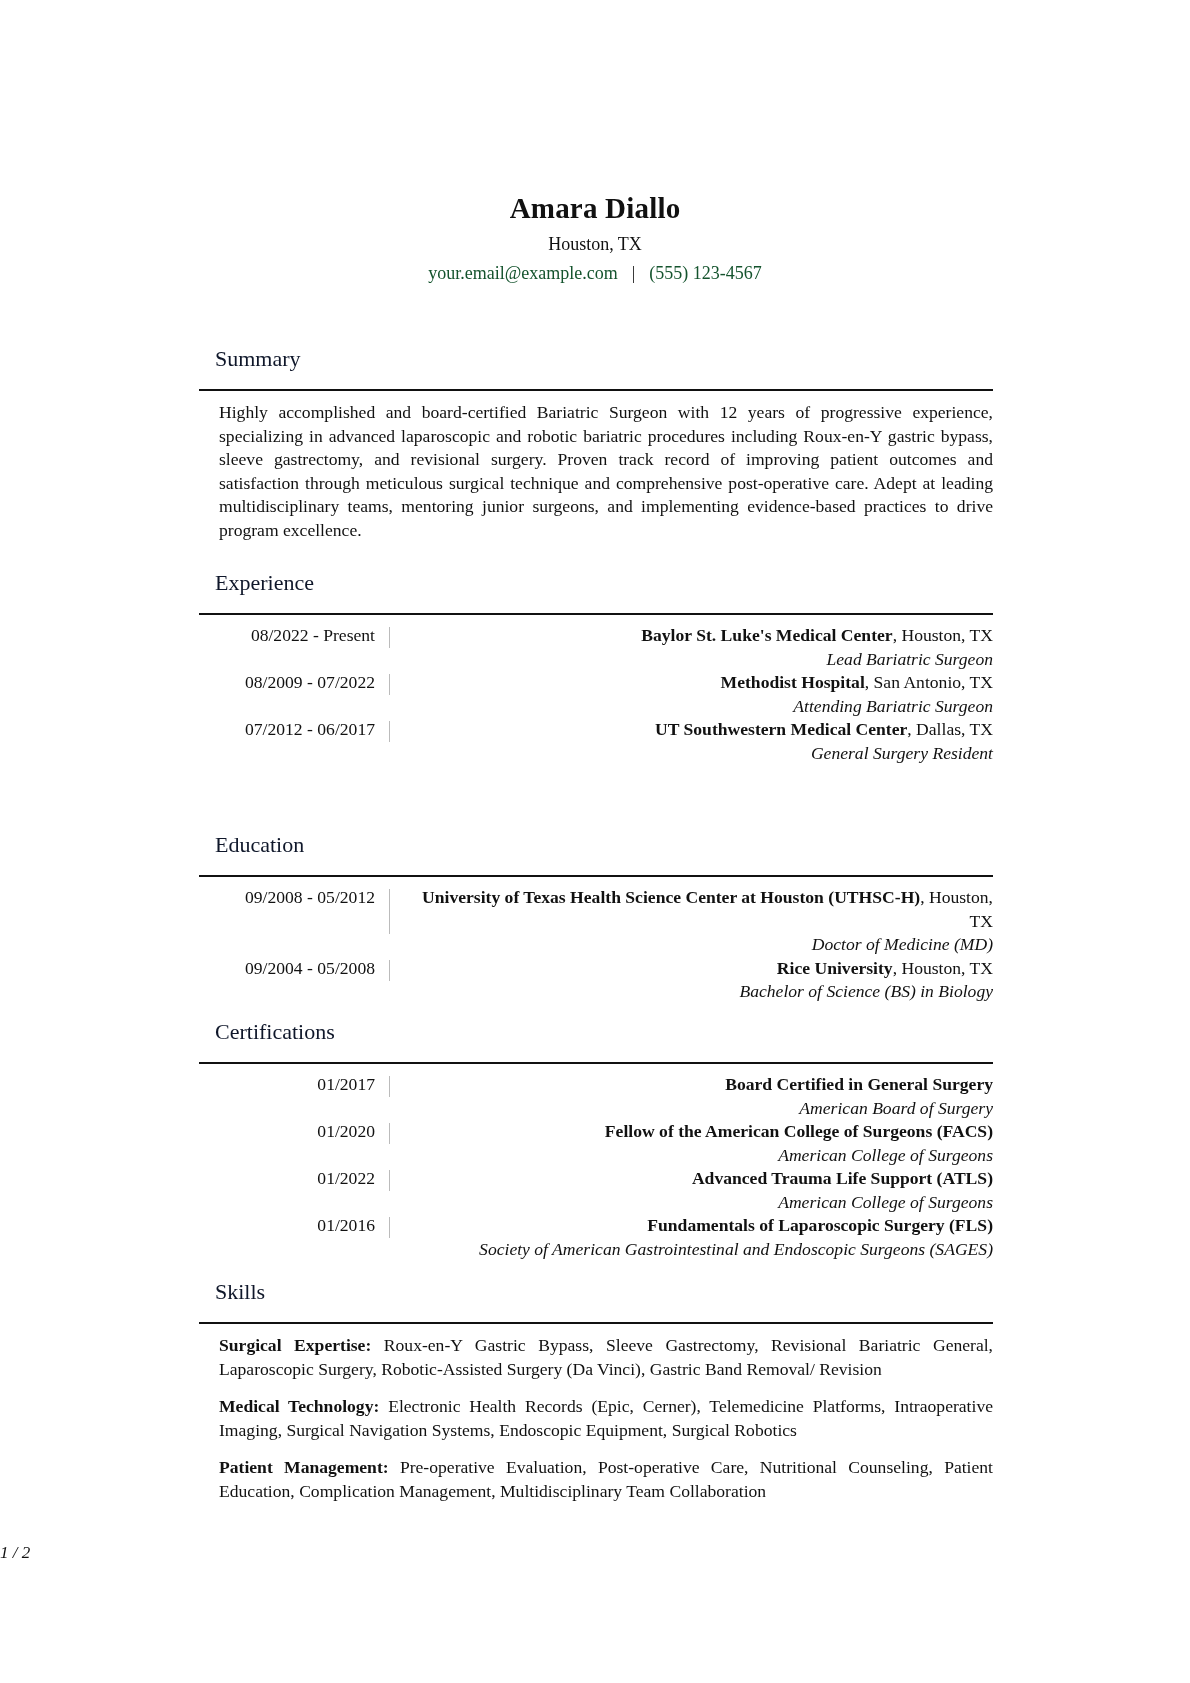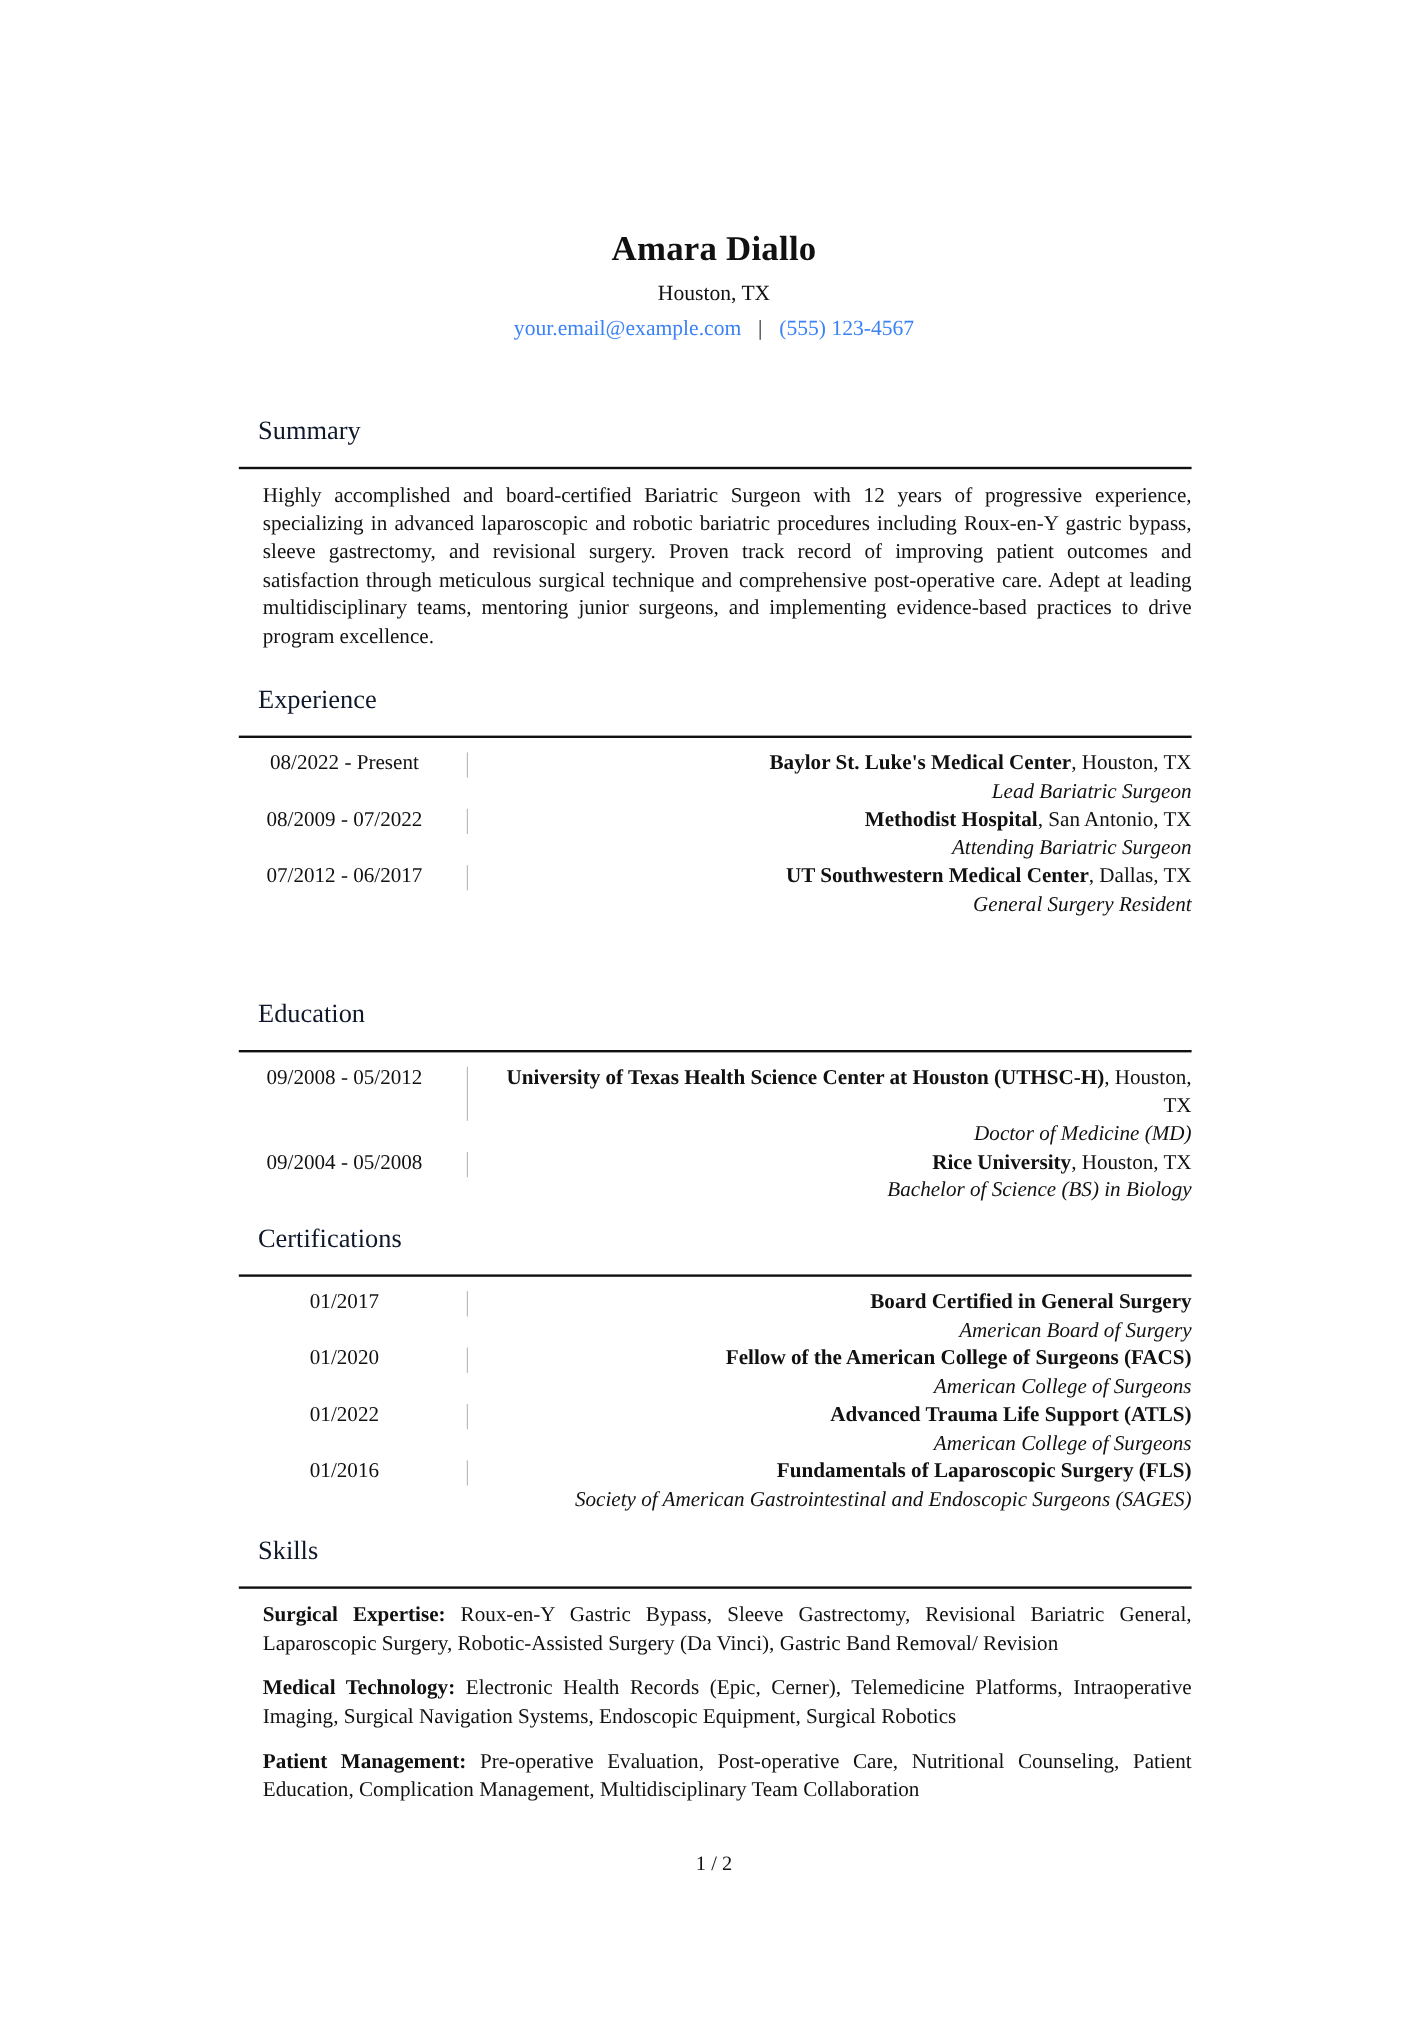--- a/index.html
+++ b/index.html
@@ -5,41 +5,41 @@
     html, body { margin: 0; padding: 0; background: #ffffff; }
     body {
       width: 1190px; height: 1683px; position: relative; overflow: hidden;
       font-family: "Liberation Serif", "DejaVu Serif", serif;
       color: #111111;
     }
     .header { position: absolute; left: 0; width: 1190px; top: 188px; text-align: center; }
     .name { font-size: 29px; font-weight: bold; line-height: 40px; letter-spacing: 0.2px; }
     .location { font-size: 18px; line-height: 26px; margin-top: 3px; }
     .contact { font-size: 18px; line-height: 26px; margin-top: 3px; color: #4a7cb0; }
-    .contact a { color: #3b82f6; text-decoration: none; }
+    .contact a { color: #14532d; text-decoration: none; }
     .contact .sep { color: #222; margin: 0 14px; }
 
     .section { position: absolute; left: 199px; width: 794px; }
     .section-title { font-size: 22px; line-height: 28px; margin: 16px; font-weight: normal; color: #0f172a; }
     .rule { height: 2px; background: #111; margin-top: 4px; }
 
     .para { font-size: 17.6px; line-height: 23.5px; text-align: justify; margin: 10px 0 0 20px; }
 
     .entry { display: flex; font-size: 17.6px; line-height: 23.5px; }
-    .entry .date { width: 176px; text-align: center; padding-right: 14px; flex: none; }
+    .entry .date { width: 176px; text-align: right; padding-right: 14px; flex: none; }
     .entry .bar { width: 1px; background: #bbbbbb; margin: 3px 0 23px 0; flex: none; }
     .entry .body { padding-left: 15px; flex: 1; text-align: right; }
     .entry .org { font-weight: bold; }
     .entry .role { font-style: italic; }
     .entries { margin-top: 9px; }
 
     .skill { font-size: 17.6px; line-height: 23.5px; text-align: justify; margin: 0 0 14px 20px; }
     .skill .label { font-weight: bold; }
 
-    .page-number { position: absolute; left: 0; width: 1190px; top: 1541px; text-align: center; font-size: 17px; line-height: 24px; }
+    .page-number { position: absolute; left: 0; width: 1190px; top: 1541px; font-size: 17px; line-height: 24px; font-style: italic; }
   </style>
 </head>
 <body>
 
 <div class="header">
   <div class="name">Amara Diallo</div>
   <div class="location">Houston, TX</div>
   <div class="contact">
     <a>your.email@example.com</a><span class="sep">|</span><a>(555) 123-4567</a>
   </div>

